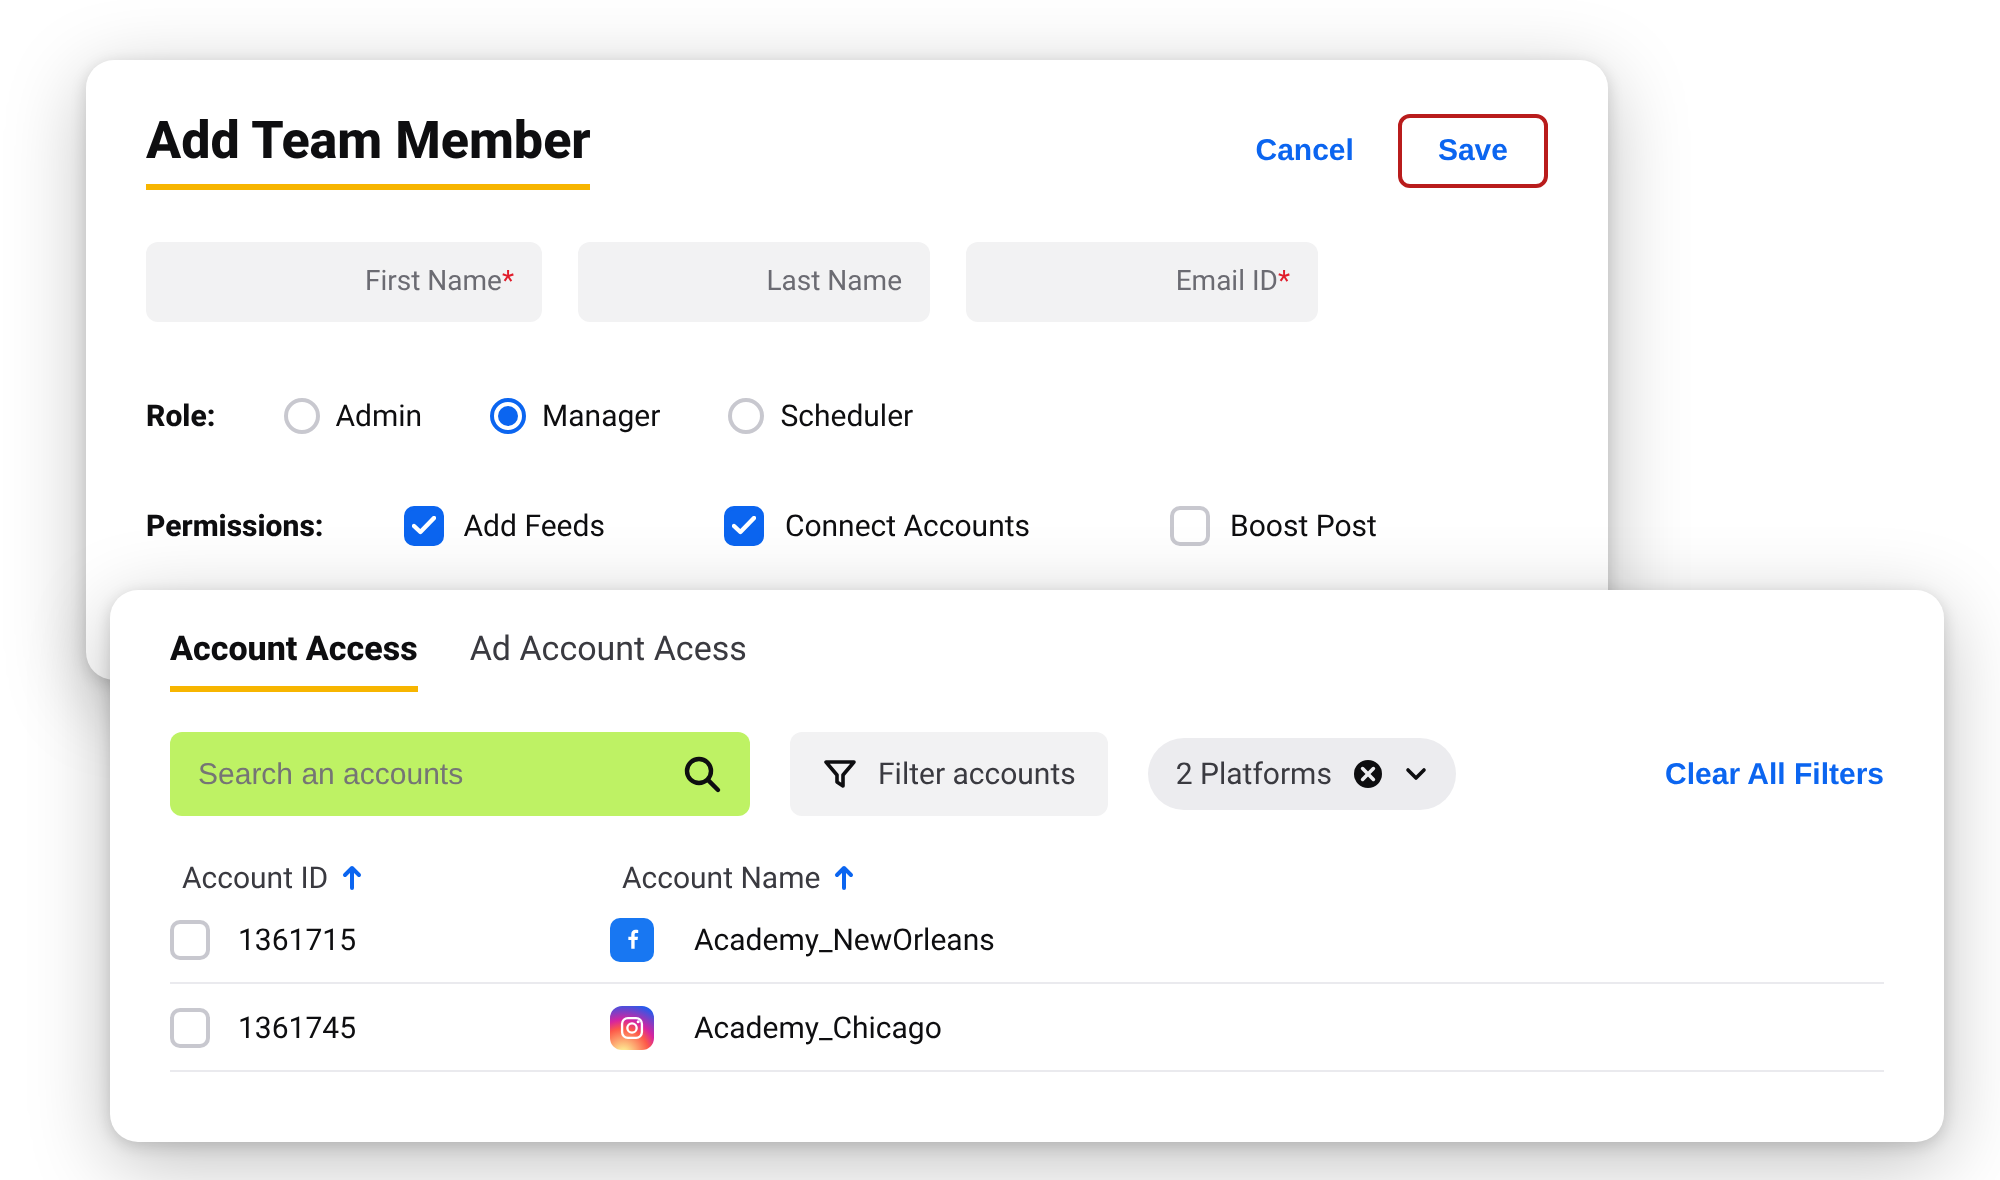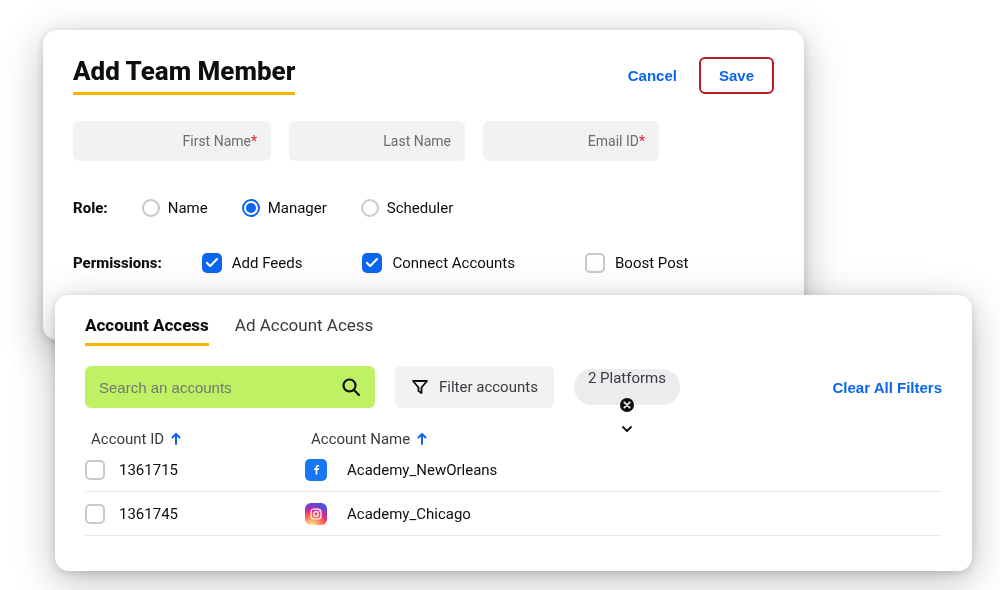--- a/index.html
+++ b/index.html
@@ -91,21 +91,21 @@
   }
   .search input {
     border: none; background: transparent; font-size: 15px; color: #6b6b72; outline: none; width: 100%;
   }
   .pill {
     background: #f2f2f3; border-radius: 6px; height: 42px; padding: 0 16px;
     display: inline-flex; align-items: center; gap: 10px; font-size: 15px; color: #3a3a40; cursor: pointer;
   }
   .chip {
     background: #ececef; border-radius: 999px; height: 36px; padding: 0 14px;
-    display: inline-flex; align-items: center; gap: 10px; font-size: 15px; color: #3a3a40; cursor: pointer; flex-direction: column;
+    display: inline-flex; align-items: center; gap: 10px; font-size: 15px; color: #3a3a40; cursor: pointer;
   }
   .clear-link {
     margin-left: auto; color: #0b65f0; font-weight: 700; font-size: 15px; cursor: pointer; background: none; border: none;
   }
 
   
   .table { margin-top: 22px; }
   .thead { display: grid; grid-template-columns: 220px 1fr; padding-left: 6px; font-size: 15px; color: #3a3a40; }
   .th { display: inline-flex; align-items: center; gap: 6px; }
   .th .sort { color: #0b65f0; }
@@ -148,21 +148,21 @@
     </div>
     <div class="field email">
       <span class="field-label"><span>Email ID</span><span class="req">*</span></span>
     </div>
   </div>
 
   <div class="role-row">
     <span class="section-label">Role:</span>
     <label class="radio">
       <span class="ring"></span>
-      <span>Name</span>
+      <span>Admin</span>
     </label>
     <label class="radio selected">
       <span class="ring">
           <span class="dot"></span>
         </span>
       <span>Manager</span>
     </label>
     <label class="radio">
       <span class="ring"></span>
       <span>Scheduler</span>

